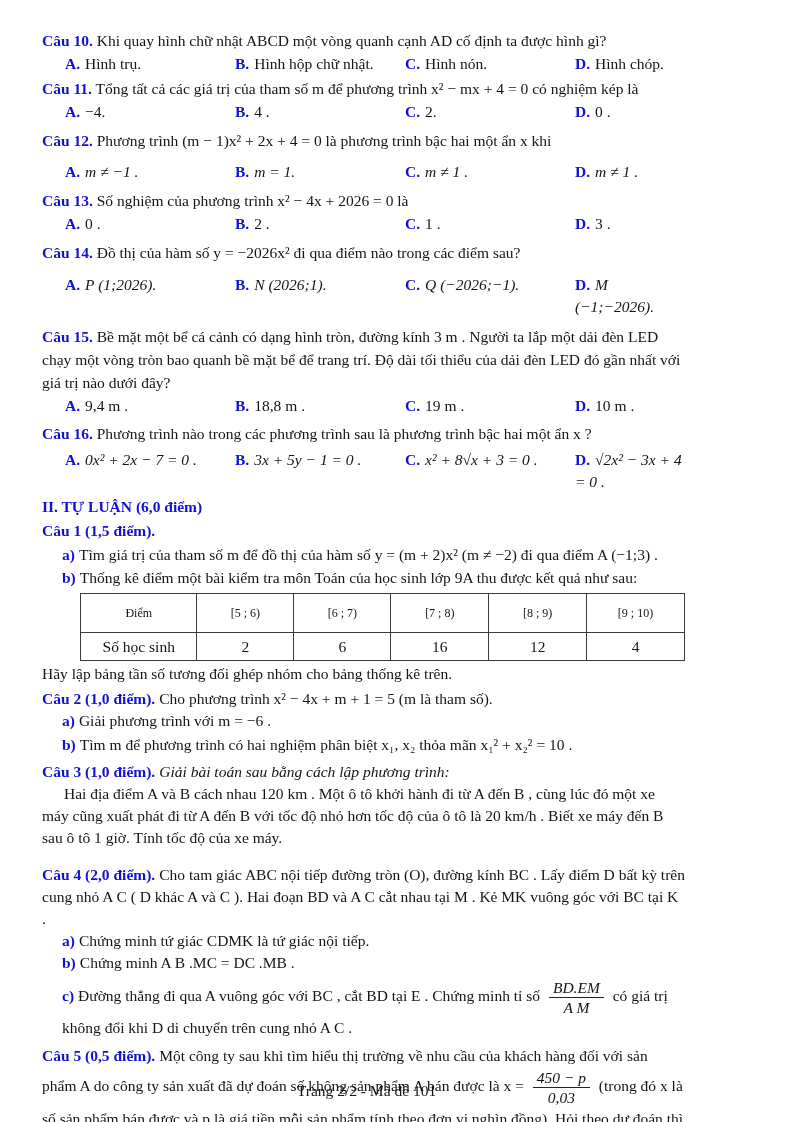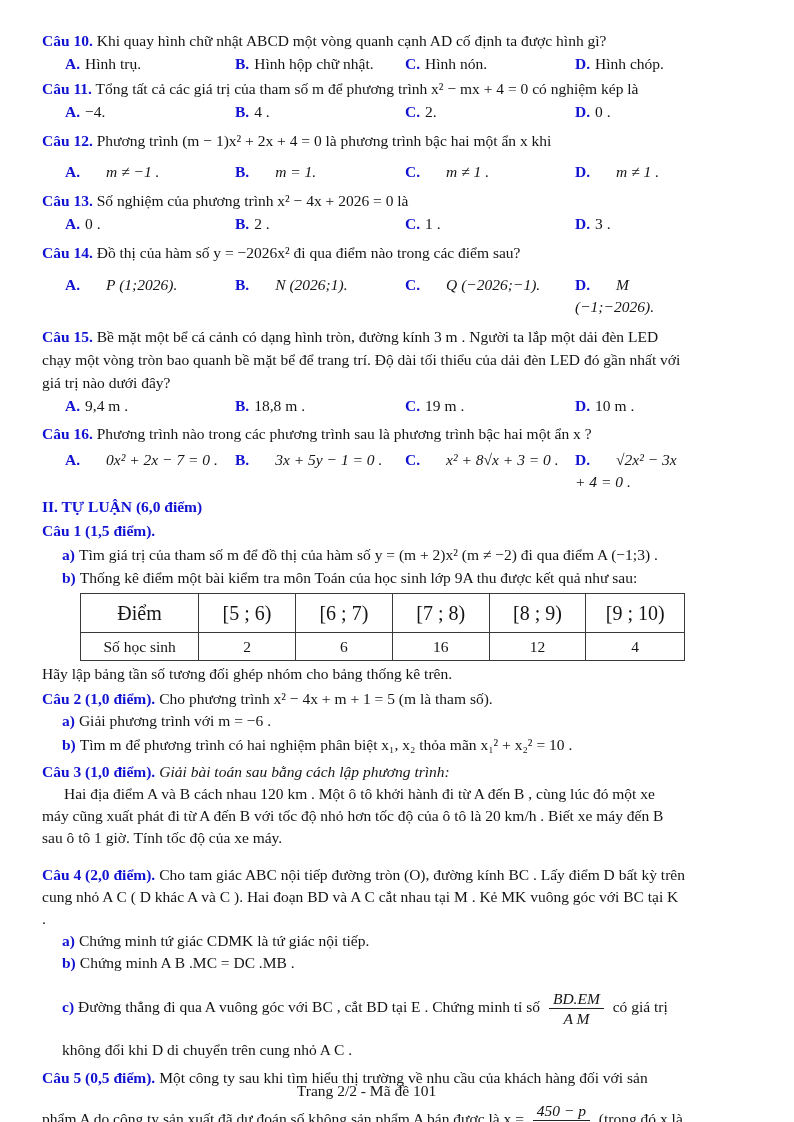--- a/index.html
+++ b/index.html
@@ -8,35 +8,35 @@
     font-family:"Liberation Serif","DejaVu Serif",serif;
     font-size:15.5px;color:#141414;
     -webkit-font-smoothing:antialiased;
   }
   .page{position:relative;box-sizing:border-box;width:725px;height:1122px;padding:30px 40px 0 42px;}
   .blue{color:#1212d2;font-weight:bold;}
   .q-line{line-height:22px;}
   .mc-q{margin-bottom:3px;}
   .mc-q.tall{margin-top:7px;margin-bottom:7px;}
   .opts{display:grid;grid-template-columns:170px 170px 170px 1fr;padding-left:23px;line-height:22px;margin:1px 0 2px 0;}
-  .opts.math .opt-v{font-style:italic;margin-left:21px;}
+  .opts.math .opt-v{font-style:italic;}
   .opt-letter{margin-right:5px;}
   .section-title{line-height:22px;margin-top:3px;}
   p{margin:0;line-height:22px;}
   .sub{padding-left:20px;}
   .lbl{margin-right:4px;}
   .italic{font-style:italic;}
   .indent{text-indent:22px;}
   .stats-table{border-collapse:collapse;margin:4px 0 2px 38px;text-align:center;}
   .stats-table td,.stats-table th{border:1.4px solid #3a3a3a;font-weight:normal;padding:1px 6px;}
   .stats-table th{width:98px;}
   .stats-table .col-label{width:118px;}
-  .stats-table .interval-row th{height:36px;font-size:20px;}
+  .stats-table .interval-row th{height:36px;font-size:12px;}
   .stats-table .count-row td{height:25px;}
-  .frac{display:inline-flex;flex-direction:column;text-align:center;vertical-align:middle;margin:11px 5px;line-height:19px;font-style:italic;}
+  .frac{display:inline-flex;flex-direction:column;text-align:center;vertical-align:middle;margin:0 5px;line-height:19px;font-style:italic;}
   .frac .fnum{border-bottom:1.4px solid #222;padding:0 4px;}
   .frac .fden{padding:0 4px;}
   .het{text-align:center;font-weight:bold;margin-top:20px;line-height:22px;}
   .footer{position:absolute;top:1080px;left:4px;width:100%;text-align:center;line-height:22px;}
   .essay-block{margin-top:2px;}
 </style>
 </head>
 <body>
 
 <div class="page">

